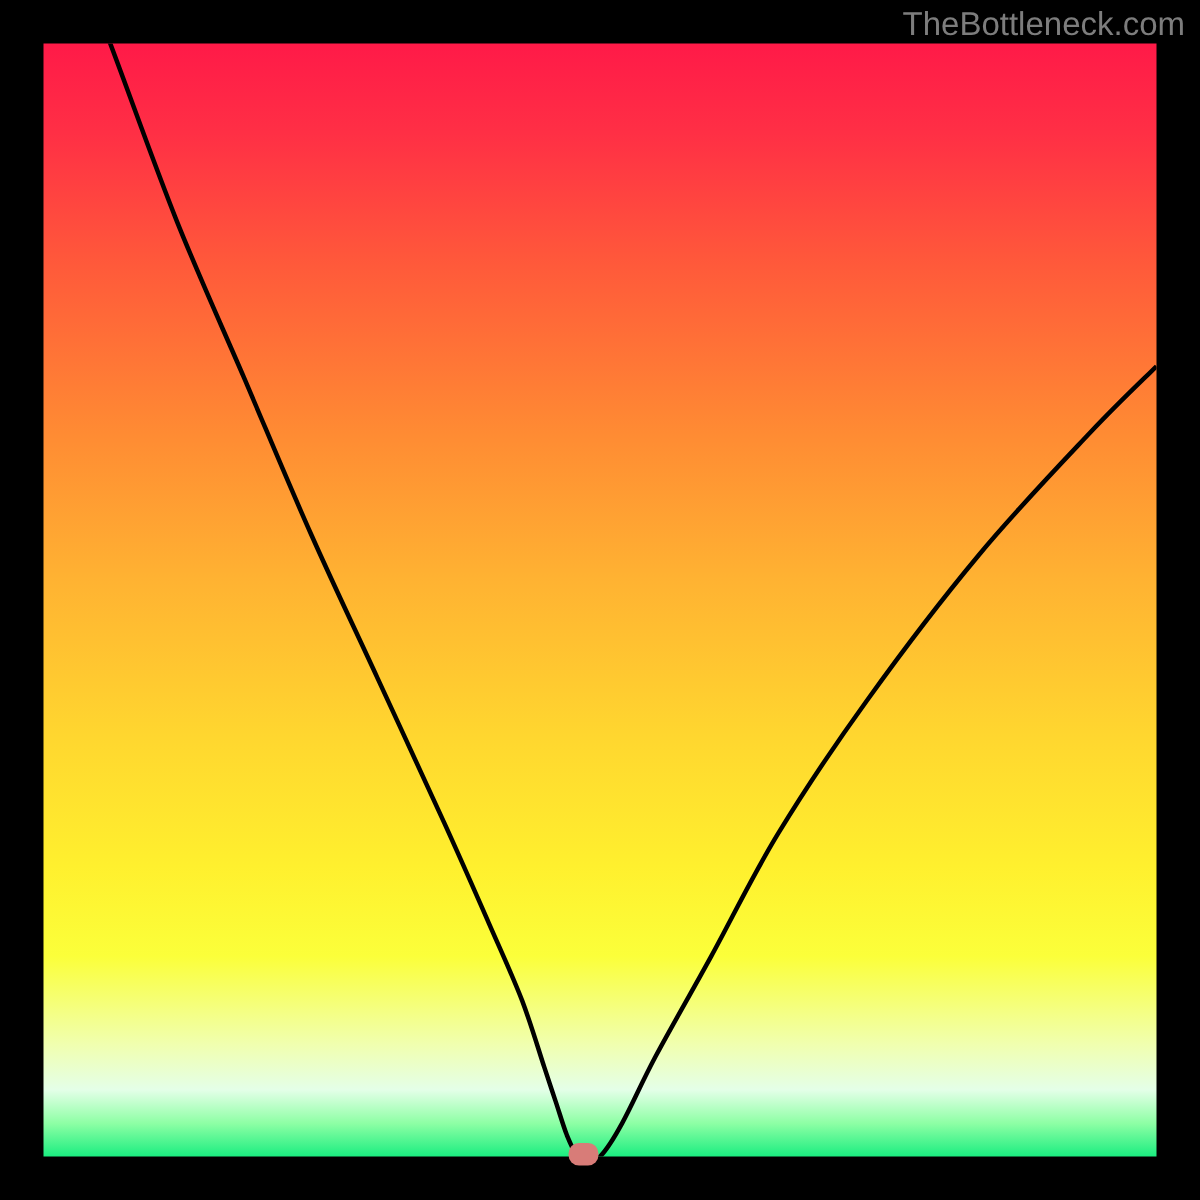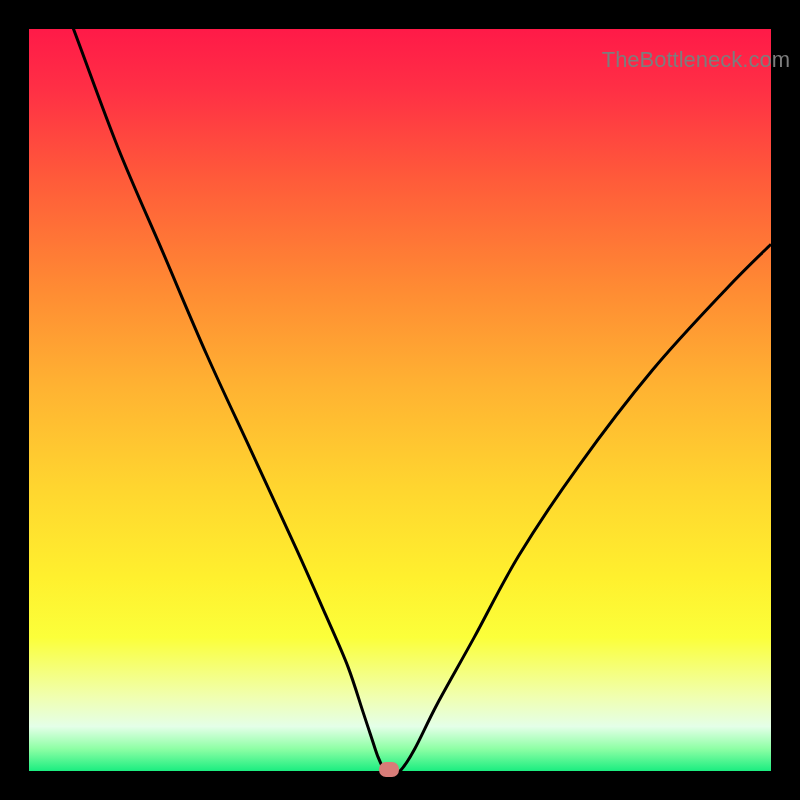--- a/index.html
+++ b/index.html
@@ -53,21 +53,20 @@
     background: #d87c78;
   }
   .watermark {
     position: absolute;
     top: 3px;
     right: 10px;
     color: #7d7d7d;
     font-size: 22px;
     font-weight: 400;
     letter-spacing: 0px;
-    margin-top: 44px;
   }
 </style>
 </head>
 <body>
 
 <div class="frame">
   <div class="plot">
     <svg class="curve-svg" viewBox="0 0 742 742" preserveAspectRatio="none">
       <path id="curve-path" d="M 0.0 -118.7 C 7.4 -98.9, 29.7 -39.6, 44.5 0.0 C 59.4 39.6, 74.2 81.6, 89.0 118.7 C 103.9 155.8, 118.7 188.0, 133.6 222.6 C 148.4 257.2, 163.2 293.1, 178.1 326.5 C 192.9 359.9, 207.8 390.8, 222.6 422.9 C 237.4 455.1, 254.8 492.2, 267.1 519.4 C 279.5 546.6, 288.1 566.4, 296.8 586.2 C 305.5 606.0, 312.9 622.0, 319.1 638.1 C 325.2 654.2, 330.2 671.5, 333.9 682.6 C 337.6 693.8, 338.8 697.5, 341.3 704.9 C 343.8 712.3, 346.3 721.0, 348.7 727.2 C 351.2 733.3, 353.7 739.5, 356.2 742.0 C 358.6 744.5, 361.1 742.0, 363.6 742.0 C 366.1 742.0, 367.3 745.7, 371.0 742.0 C 374.7 738.3, 379.7 730.9, 385.8 719.7 C 392.0 708.6, 398.2 693.8, 408.1 675.2 C 418.0 656.7, 431.6 633.2, 445.2 608.4 C 458.8 583.7, 472.4 555.3, 489.7 526.8 C 507.0 498.4, 526.8 468.7, 549.1 437.8 C 571.3 406.9, 598.5 371.0, 623.3 341.3 C 648.0 311.6, 677.7 280.7, 697.5 259.7 C 717.3 238.7, 734.6 222.6, 742.0 215.2" fill="none" stroke="#000" stroke-width="3"></path>
     </svg>

